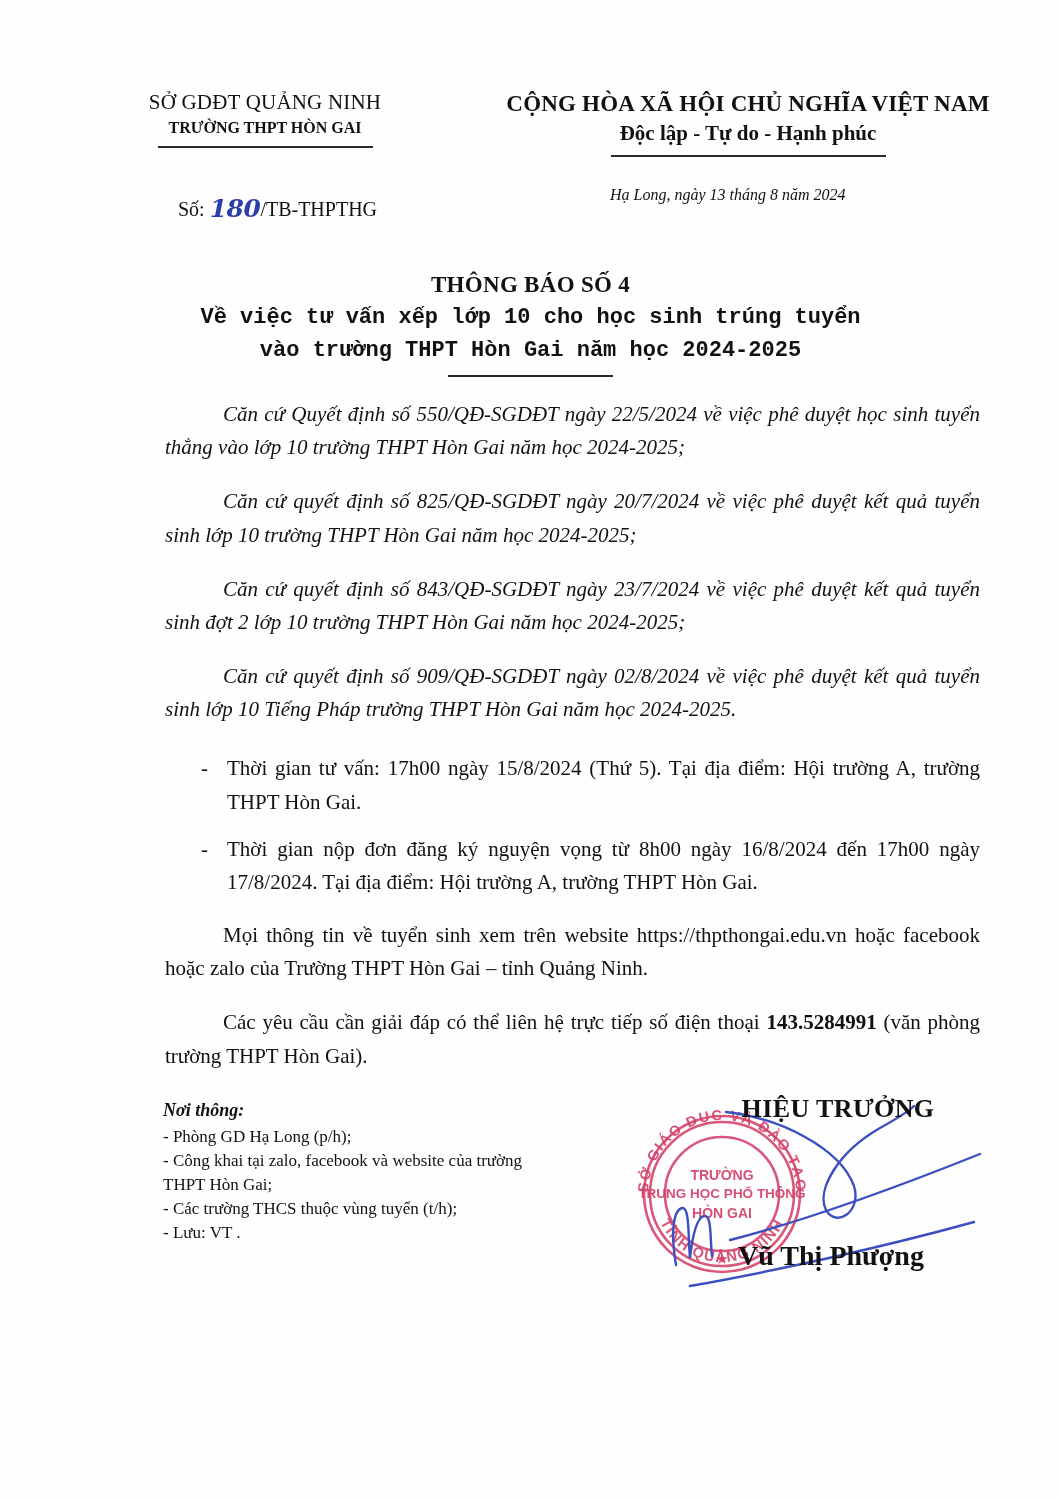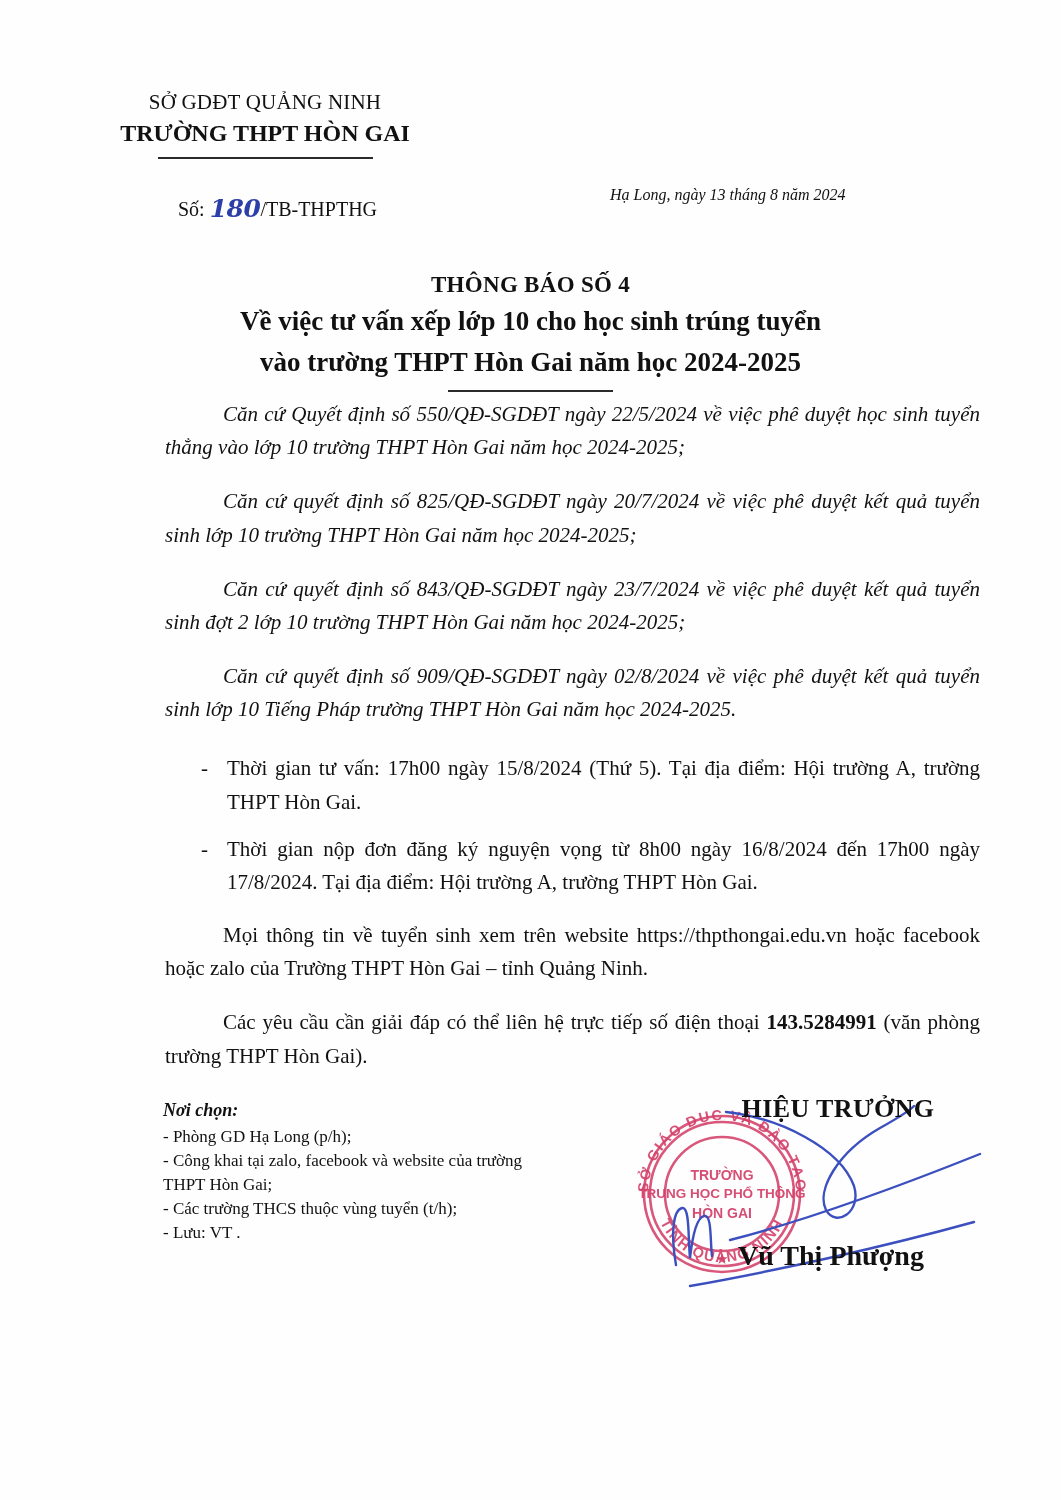--- a/index.html
+++ b/index.html
@@ -40,21 +40,21 @@
     text-align: center;
     padding-right: 40px;
   }
   .org-line1 {
     font-size: 21px;
     letter-spacing: 0.2px;
     line-height: 1.38;
     white-space: nowrap;
   }
   .org-line2 {
-    font-size: 24px;
+    font-size: 16px;
     font-weight: bold;
     line-height: 1.38;
     white-space: nowrap;
   }
   .nation-line1 {
     font-size: 23px;
     font-weight: bold;
     letter-spacing: 0.2px;
     line-height: 1.35;
     white-space: nowrap;
@@ -106,23 +106,24 @@
     width: 1061px;
     text-align: center;
   }
   .title-main {
     font-size: 23px;
     font-weight: bold;
     letter-spacing: 0.3px;
     line-height: 1.45;
   }
   .title-sub {
-    font-size: 27px;
+    font-size: 22px;
     font-weight: bold;
     line-height: 1.5;
+    font-family: Liberation Mono, monospace;
   }
   .title-rule {
     width: 165px;
     height: 0;
     border-top: 2px solid #2a2a2a;
     margin: 8px auto 0 auto;
   }
 
   
   .body-block {
@@ -230,20 +231,25 @@
 </head>
 <body>
 
 <div class="page">
 
   <div class="header">
     <div class="hdr-left">
       <div class="org-line1">SỞ GDĐT QUẢNG NINH</div>
       <div class="org-line2">TRƯỜNG THPT HÒN GAI</div>
       <div class="rule rule-left"></div>
+    </div>
+    <div class="hdr-right">
+      <div class="nation-line1">CỘNG HÒA XÃ HỘI CHỦ NGHĨA VIỆT NAM</div>
+      <div class="nation-line2">Độc lập - Tự do - Hạnh phúc</div>
+      <div class="rule rule-right"></div>
     </div>
   </div>
 
   <div class="docnum">
     <span>Số:</span>
     <span class="hand">180</span><span>/TB-THPTHG</span>
   </div>
 
   <div class="placedate">Hạ Long, ngày 13 tháng 8 năm 2024</div>
 
@@ -271,21 +277,21 @@
         <span>Thời gian nộp đơn đăng ký nguyện vọng từ 8h00 ngày 16/8/2024 đến 17h00 ngày 17/8/2024. Tại địa điểm: Hội trường A, trường THPT Hòn Gai.</span>
       </li>
     </ul>
 
     <p class="para">Mọi thông tin về tuyển sinh xem trên website https://thpthongai.edu.vn  hoặc facebook  hoặc zalo của Trường THPT Hòn Gai – tỉnh Quảng Ninh.</p>
 
     <p class="para"><span>Các yêu cầu cần giải đáp có thể liên hệ trực tiếp số điện thoại </span><span class="bold">143.5284991</span><span> (văn phòng trường THPT Hòn Gai).</span></p>
   </div>
 
   <div class="recipients">
-    <div class="rtitle">Nơi chọn:</div>
+    <div class="rtitle">Nơi thông:</div>
     <div class="ritem">- Phòng GD Hạ Long (p/h);</div>
     <div class="ritem">- Công khai tại zalo, facebook và website của trường THPT Hòn Gai;</div>
     <div class="ritem">- Các trường THCS thuộc vùng tuyển (t/h);</div>
     <div class="ritem">- Lưu: VT .</div>
   </div>
 
   <div class="seal-wrap">
     <svg width="200" height="200" viewBox="0 0 200 200" aria-hidden="true">
       <defs>
         <path id="arcTop" d="M 26,100 A 74,74 0 0 1 174,100"></path>

